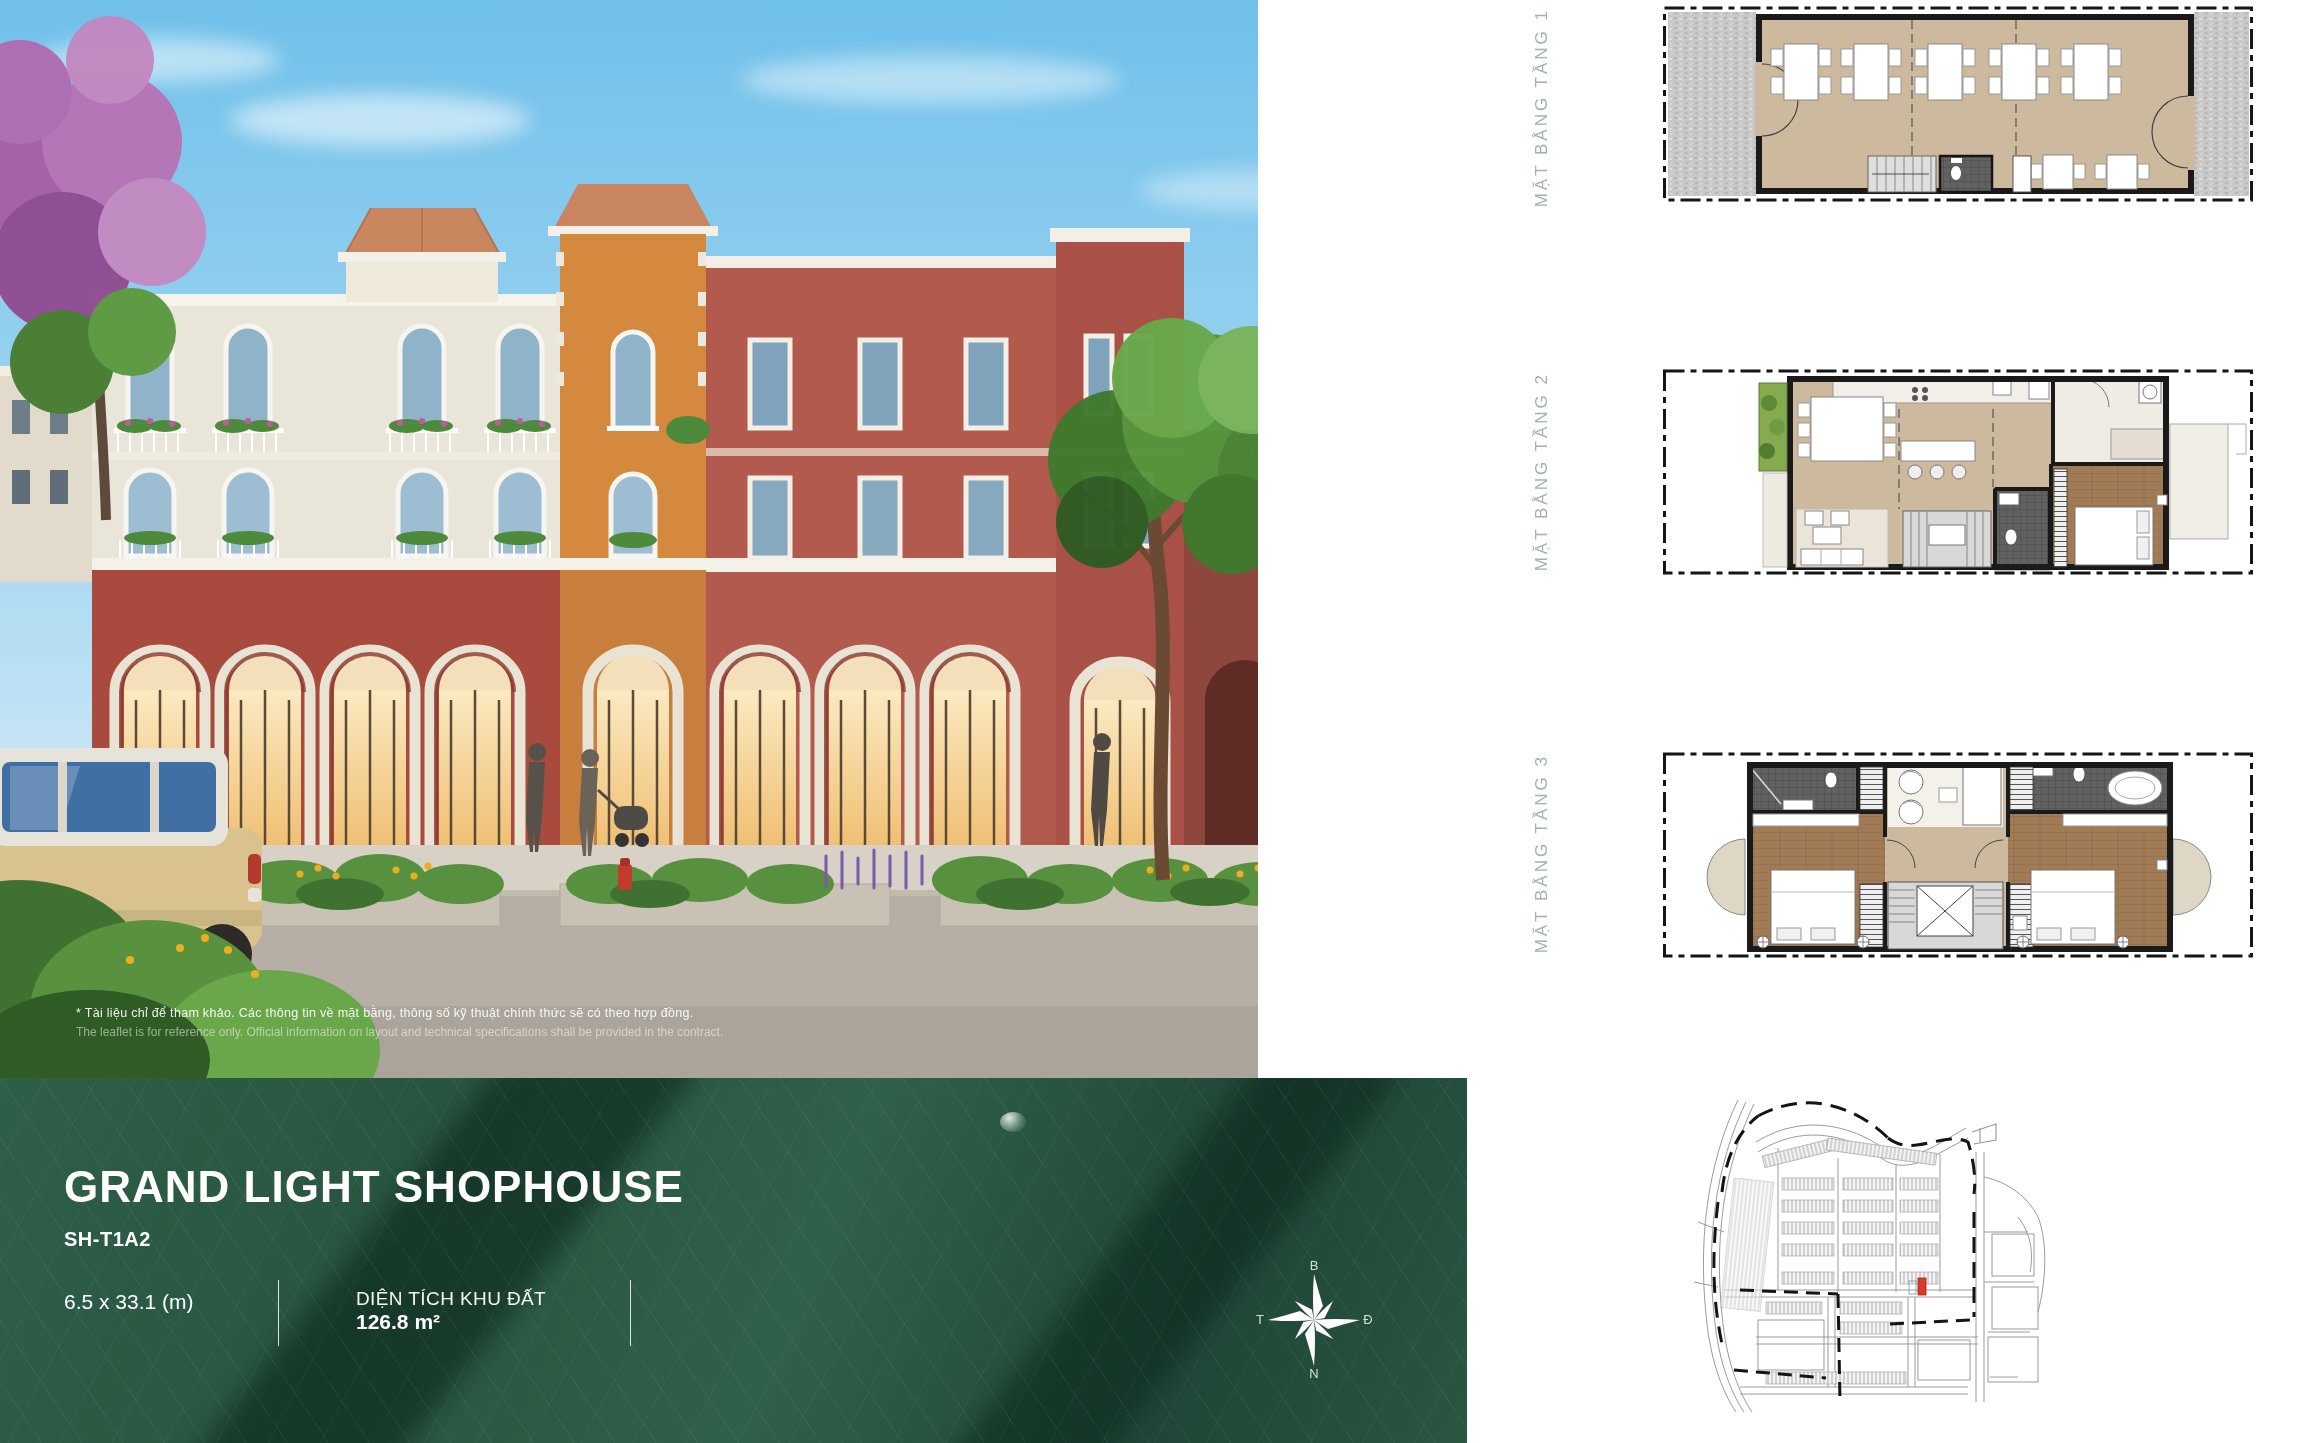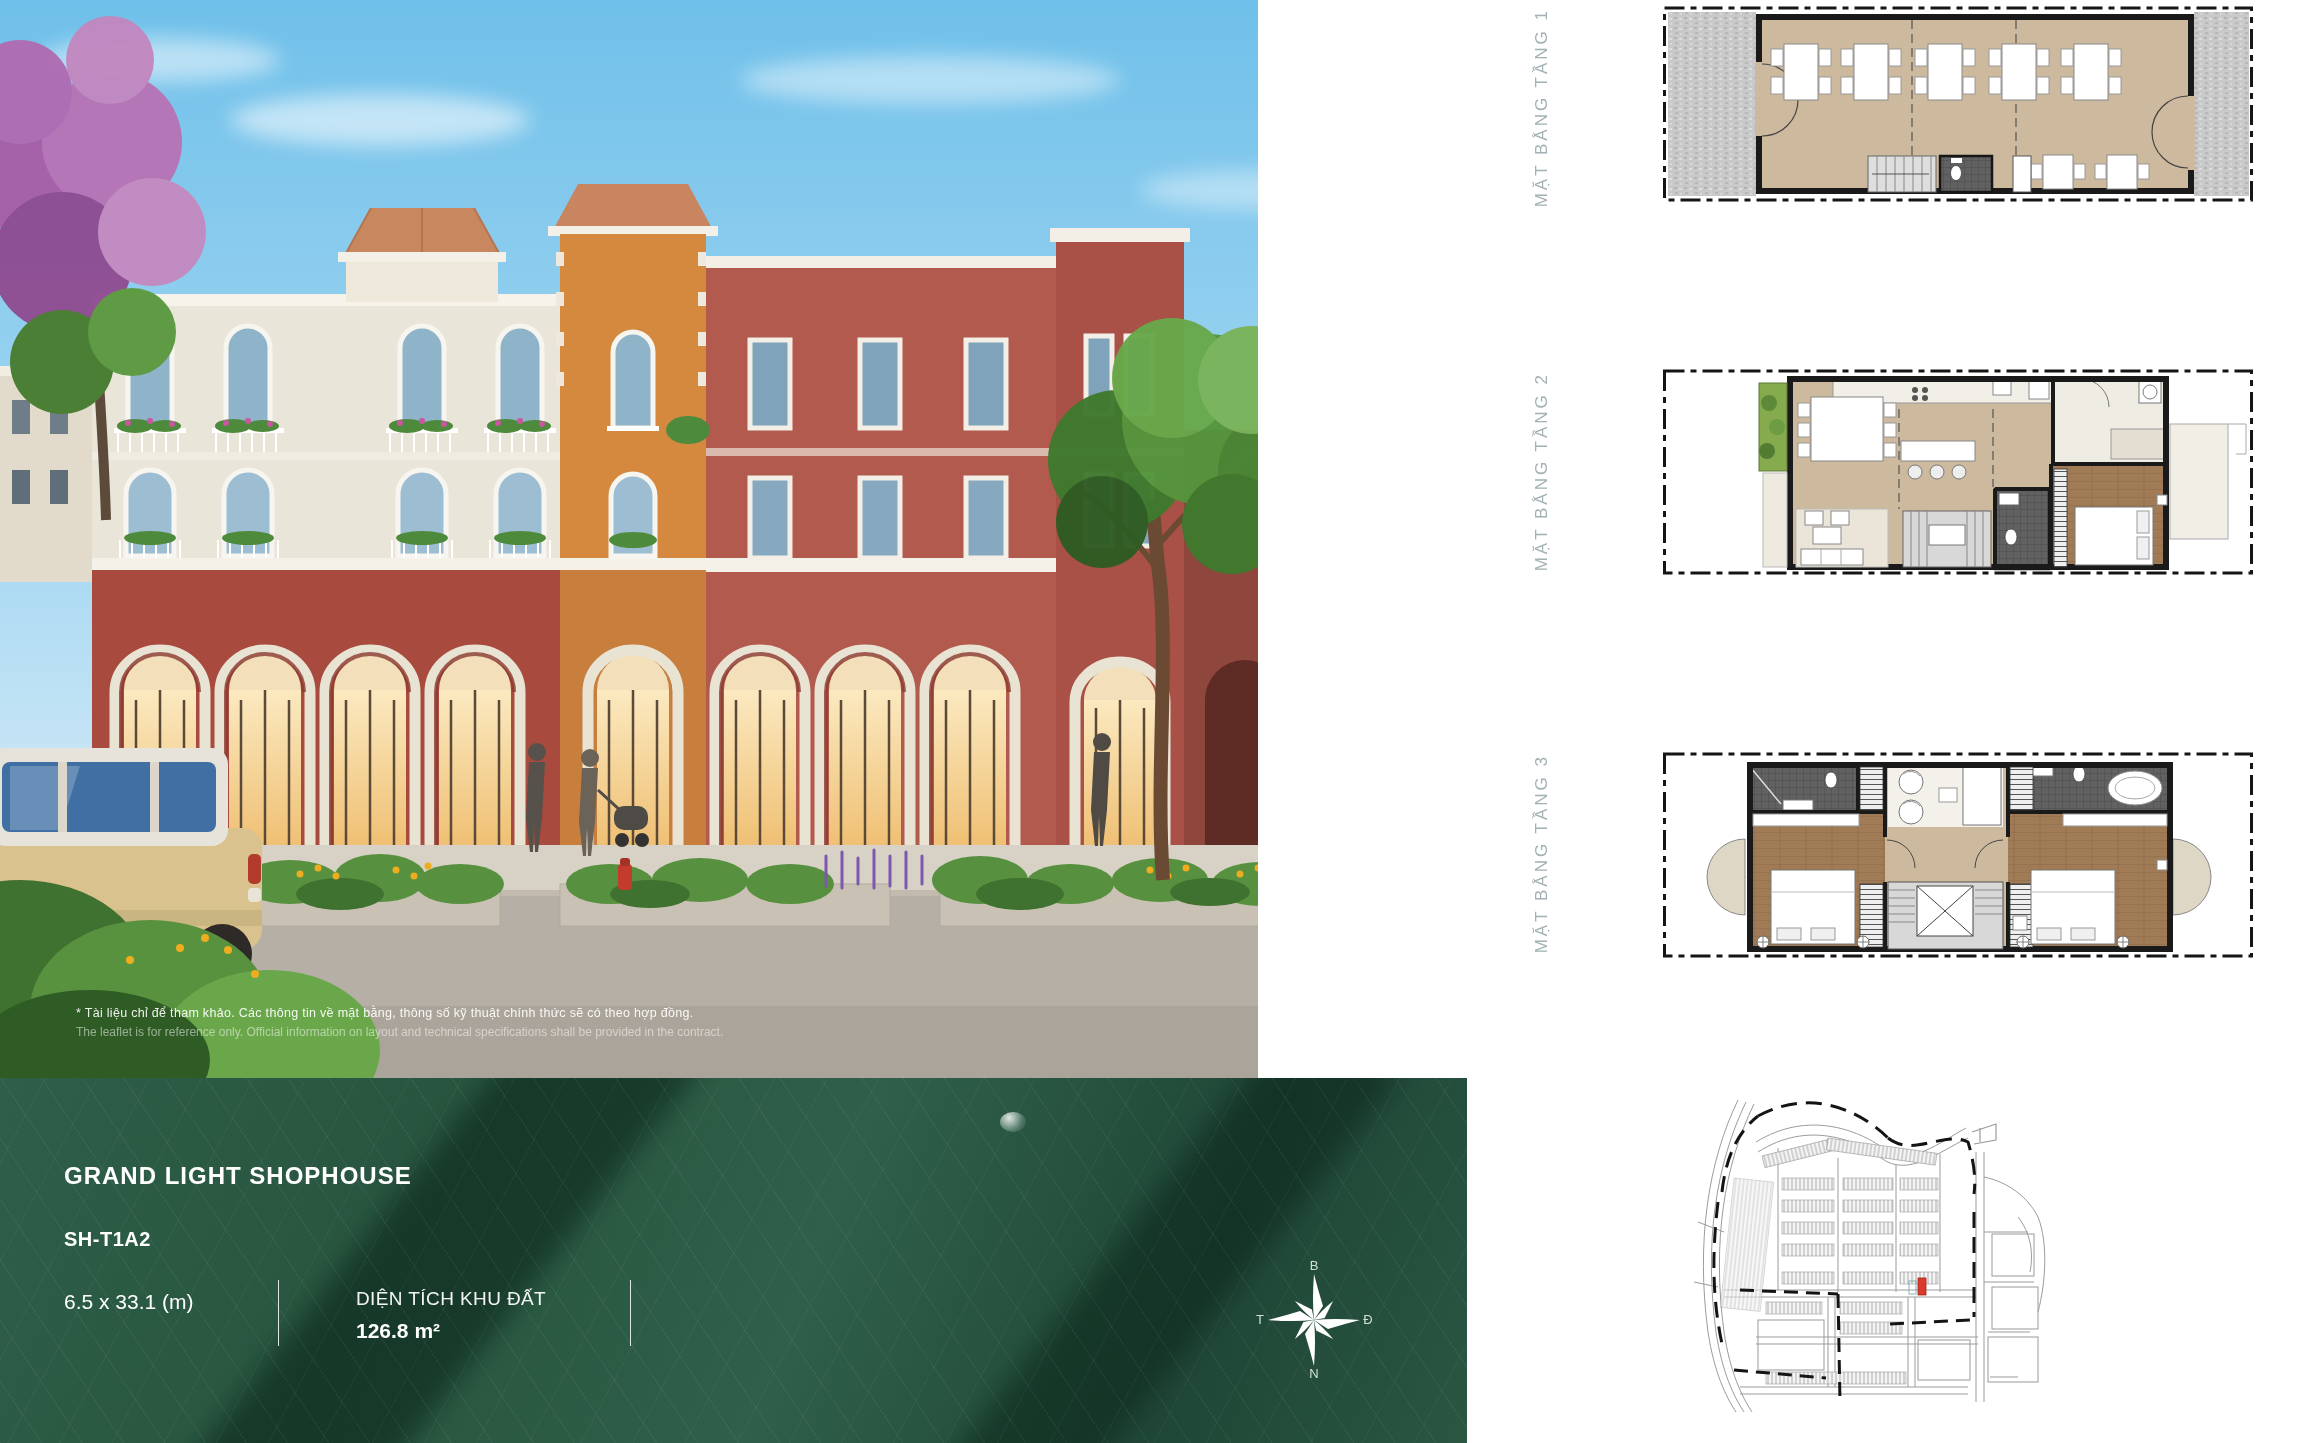--- a/index.html
+++ b/index.html
@@ -18,30 +18,30 @@
         background:linear-gradient(112deg,#2e5f48 0%,#28553f 28%,#2f6049 55%,#1f4636 80%,#2a5642 100%);}
   .veins{position:absolute;inset:0;pointer-events:none;
         background:repeating-linear-gradient(56deg,rgba(255,255,255,.055) 0 1px,transparent 1px 34px),
                    repeating-linear-gradient(-62deg,rgba(255,255,255,.04) 0 1px,transparent 1px 46px);}
   .streak1{position:absolute;left:340px;top:-140px;width:160px;height:720px;background:rgba(4,28,18,.5);
         transform:rotate(38deg);filter:blur(13px);}
   .streak2{position:absolute;left:1060px;top:-120px;width:120px;height:760px;background:rgba(4,28,18,.45);
         transform:rotate(38deg);filter:blur(12px);}
   .drop{position:absolute;left:1000px;top:34px;width:26px;height:20px;border-radius:50%;
         background:radial-gradient(circle at 35% 30%,rgba(255,255,255,.85),rgba(200,230,215,.25) 60%,rgba(0,0,0,.15));}
-  .ttl{position:absolute;left:64px;top:84px;font-size:24px;font-weight:bold;color:#fff;letter-spacing:1px;text-align:center;}
+  .ttl{position:absolute;left:64px;top:84px;font-size:44px;font-weight:bold;color:#fff;letter-spacing:1px;text-align:center;}
   .code{position:absolute;left:64px;top:150px;font-size:20px;font-weight:bold;color:#fff;letter-spacing:.5px;}
   .dims{position:absolute;left:64px;top:212px;font-size:21px;color:#fff;}
   .vdiv{position:absolute;top:202px;width:1px;height:66px;background:rgba(255,255,255,.85);}
   .vd1{left:278px;} .vd2{left:630px;}
   .col{position:absolute;top:210px;color:#fff;}
   .c2{left:356px;} .c3{left:724px;}
   .col-label{font-size:19px;letter-spacing:.4px;color:rgba(255,255,255,.95);}
   .col-label sup{font-size:11px;opacity:.8;}
-  .col-value{font-size:21px;font-weight:bold;margin-top:9px;}
+  .col-value{font-size:21px;font-weight:bold;}
   .col-note{font-size:13.5px;color:rgba(255,255,255,.78);margin-top:15px;}
   .compass{position:absolute;left:1252px;top:180px;}
 
   
   .vlabel{position:absolute;left:1532px;writing-mode:vertical-rl;transform:rotate(180deg);
           color:#a3b1b4;font-size:17px;letter-spacing:3px;white-space:nowrap;}
   .vl1{top:8px;} .vl2{top:372px;} .vl3{top:754px;}
   .plan{position:absolute;left:1663px;}
   .p1{top:6px;} .p2{top:369px;} .p3{top:752px;}
   .map{position:absolute;left:1678px;top:1082px;}

